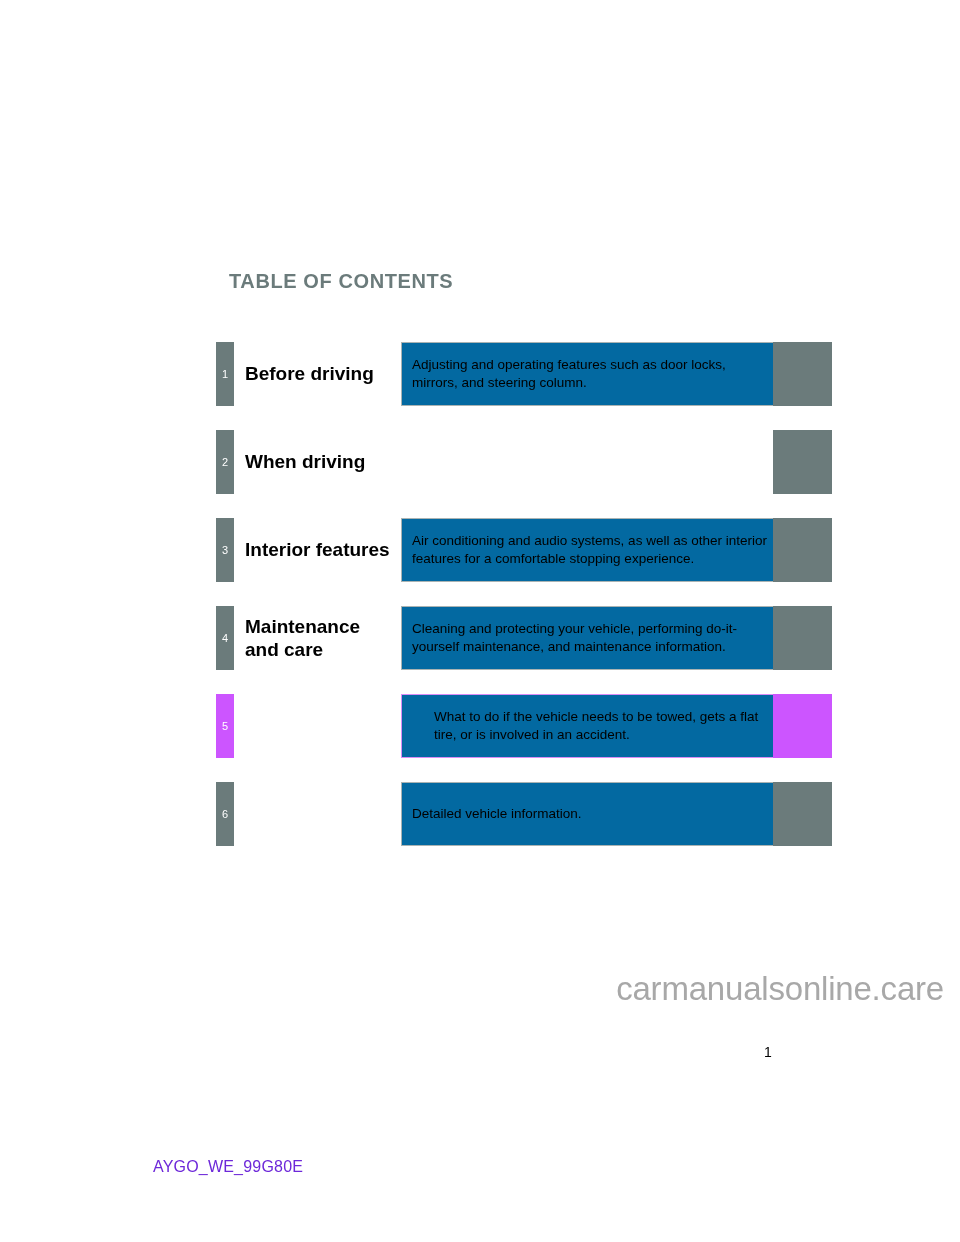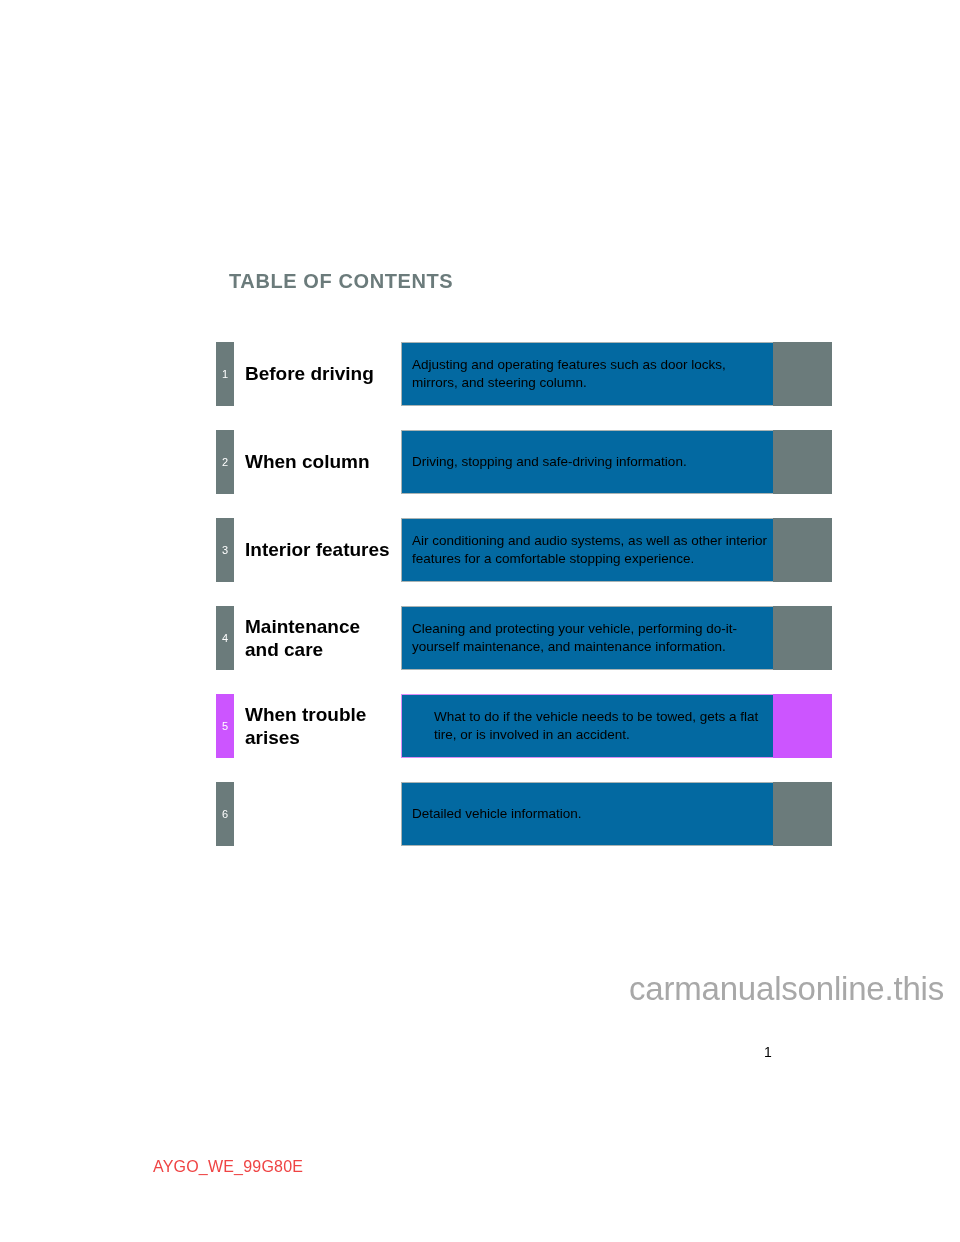--- a/index.html
+++ b/index.html
@@ -130,21 +130,21 @@
     font-size: 14px;
     color: #000000;
   }
 
   
   .footer-code {
     position: absolute;
     left: 153px;
     top: 1152px;
     font-size: 16px;
-    color: #ef4444;
+    color: #6d28d9;
     letter-spacing: 0.2px;
   }
 
   
   .watermark {
     position: absolute;
     right: 16px;
     bottom: 4px;
     font-size: 33px;
     color: #a8a8a8;
@@ -163,54 +163,52 @@
 
     <div class="toc-row">
       <div class="row-tab">1</div>
       <div class="row-name">Before driving</div>
       <div class="row-desc">Adjusting and operating features such as door locks, mirrors, and steering column.</div>
       <div class="row-block"></div>
     </div>
 
     <div class="toc-row">
       <div class="row-tab">2</div>
-      <div class="row-name">When column</div>
-      <div class="row-desc">Driving, stopping and safe-driving information.</div>
+      <div class="row-name">When driving</div>
       <div class="row-block"></div>
     </div>
 
     <div class="toc-row">
       <div class="row-tab">3</div>
       <div class="row-name">Interior features</div>
       <div class="row-desc">Air conditioning and audio systems, as well as other interior features for a comfortable stopping experience.</div>
       <div class="row-block"></div>
     </div>
 
     <div class="toc-row">
       <div class="row-tab">4</div>
       <div class="row-name">Maintenance and care</div>
       <div class="row-desc">Cleaning and protecting your vehicle, performing do-it-yourself maintenance, and maintenance information.</div>
       <div class="row-block"></div>
     </div>
 
     <div class="toc-row accent">
       <div class="row-tab">5</div>
-      <div class="row-name">When trouble arises</div>
       <div class="row-desc">What to do if the vehicle needs to be towed, gets a flat tire, or is involved in an accident.</div>
       <div class="row-block"></div>
     </div>
 
     <div class="toc-row">
       <div class="row-tab">6</div>
       <div class="row-desc">Detailed vehicle information.</div>
       <div class="row-block"></div>
     </div>
 
 
   </div>
 
   <div class="page-number">1</div>
 
   <div class="footer-code">AYGO_WE_99G80E</div>
 
-  <div class="watermark">carmanualsonline.this</div>
+  <div class="watermark">carmanualsonline.care</div>
 
 </div>
 
 </body></html>

